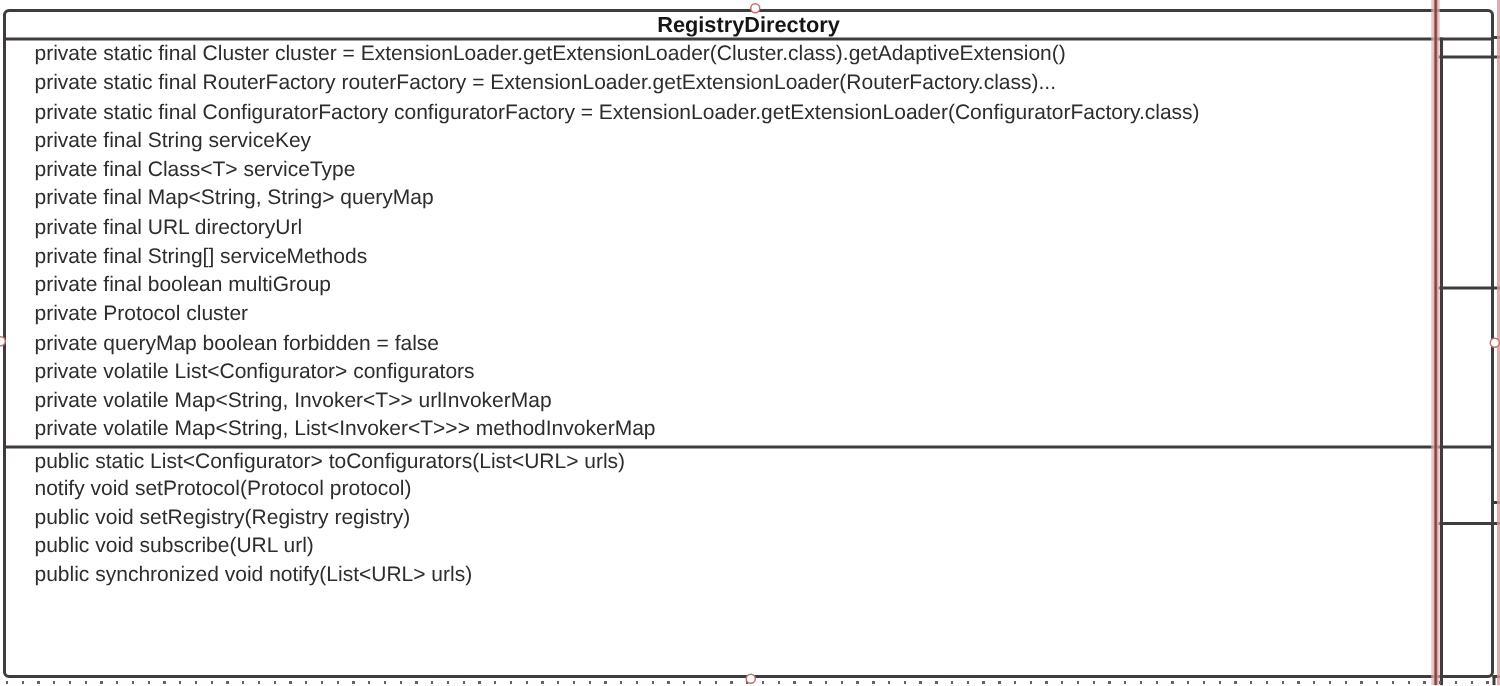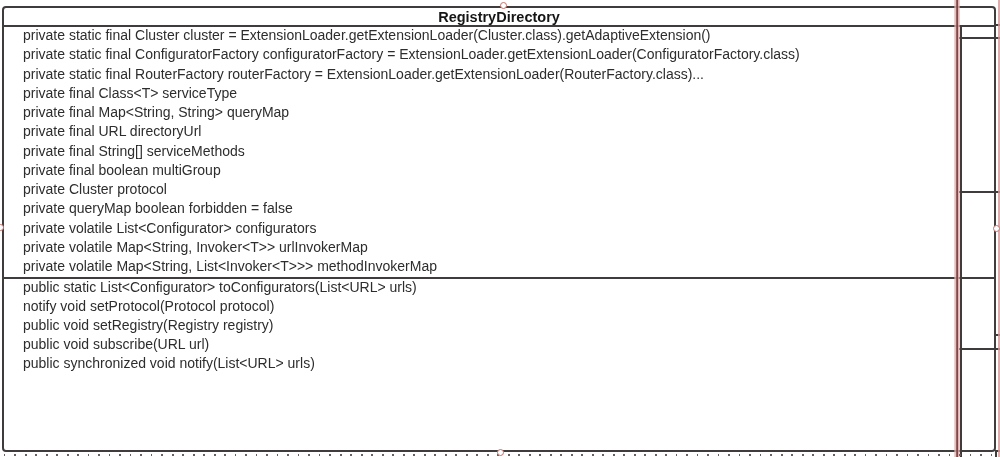--- a/index.html
+++ b/index.html
@@ -93,42 +93,45 @@
 <div class="canvas">
 
   <div class="class-box">
     <div class="title-row">RegistryDirectory</div>
 
     <div class="fields">
         <div class="row">
         <span>private static final Cluster cluster = ExtensionLoader.getExtensionLoader(Cluster.class).getAdaptiveExtension()</span>
       </div>
         <div class="row">
+        <span>private static final RouterFactory routerFactory = ExtensionLoader.getExtensionLoader(RouterFactory.class)...</span>
+      </div>
+        <div class="row">
         <span>private static final ConfiguratorFactory configuratorFactory = ExtensionLoader.getExtensionLoader(ConfiguratorFactory.class)</span>
       </div>
         <div class="row">
-        <span>private static final RouterFactory routerFactory = ExtensionLoader.getExtensionLoader(RouterFactory.class)...</span>
+        <span>private final String serviceKey</span>
       </div>
         <div class="row">
         <span>private final Class&lt;T&gt; serviceType</span>
       </div>
         <div class="row">
         <span>private final Map&lt;String, String&gt; queryMap</span>
       </div>
         <div class="row">
         <span>private final URL directoryUrl</span>
       </div>
         <div class="row">
         <span>private final String[] serviceMethods</span>
       </div>
         <div class="row">
         <span>private final boolean multiGroup</span>
       </div>
         <div class="row">
-        <span>private Cluster protocol</span>
+        <span>private Protocol cluster</span>
       </div>
         <div class="row">
         <span>private queryMap boolean forbidden = false</span>
       </div>
         <div class="row">
         <span>private volatile List&lt;Configurator&gt; configurators</span>
       </div>
         <div class="row">
         <span>private volatile Map&lt;String, Invoker&lt;T&gt;&gt; urlInvokerMap</span>
       </div>

